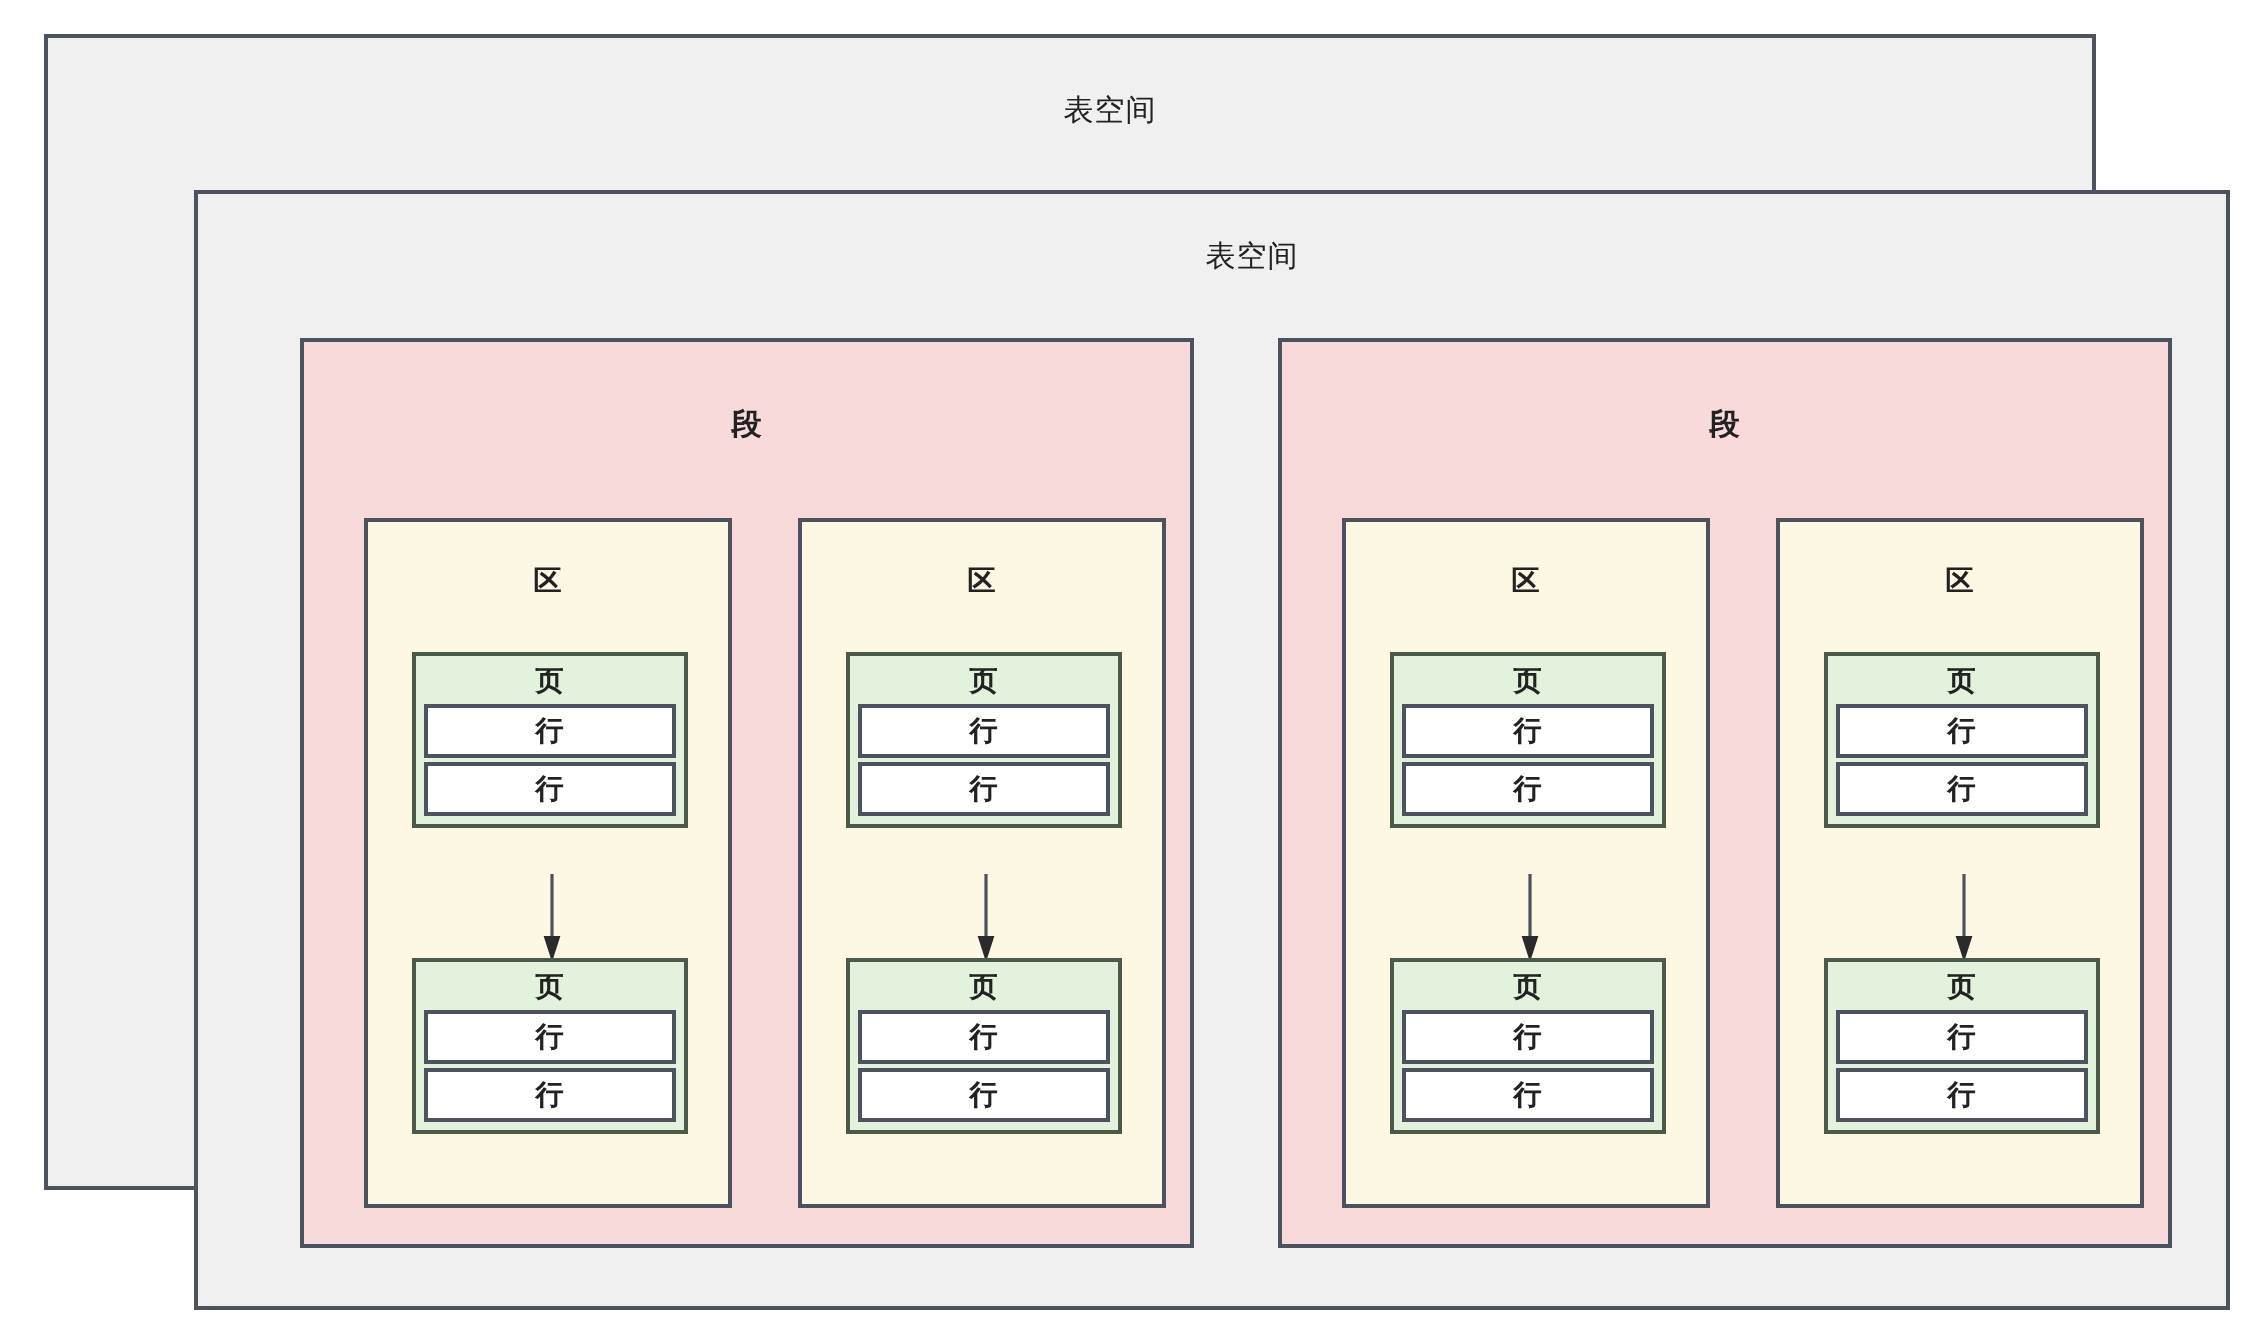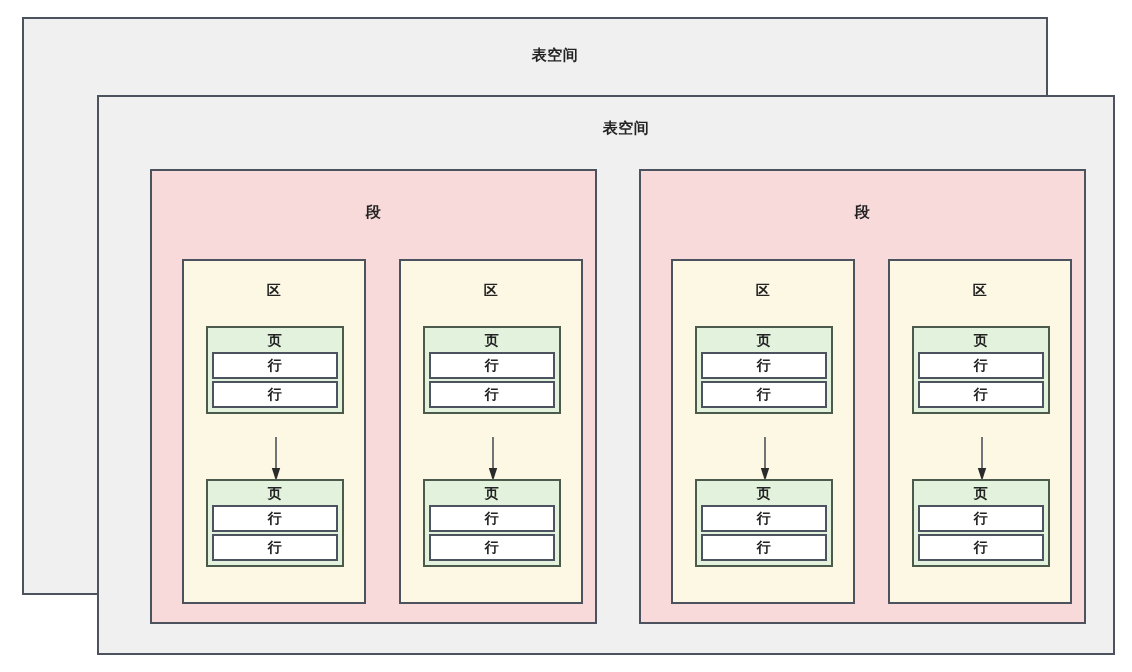--- a/index.html
+++ b/index.html
@@ -38,21 +38,21 @@
     width: 1018px;
     height: 560px;
     z-index: 2;
   }
   .tablespace-title {
     position: absolute;
     left: 0;
     right: 0;
     text-align: center;
     font-size: 15px;
-    font-weight: bold;
+    font-weight: normal;
     color: #222222;
     letter-spacing: 0.5px;
     padding-left: 40px;
   }
   #tablespace-back .tablespace-title { top: 27px; }
   #tablespace-front .tablespace-title { top: 22px; }
 
   
   .segment {
     position: absolute;

